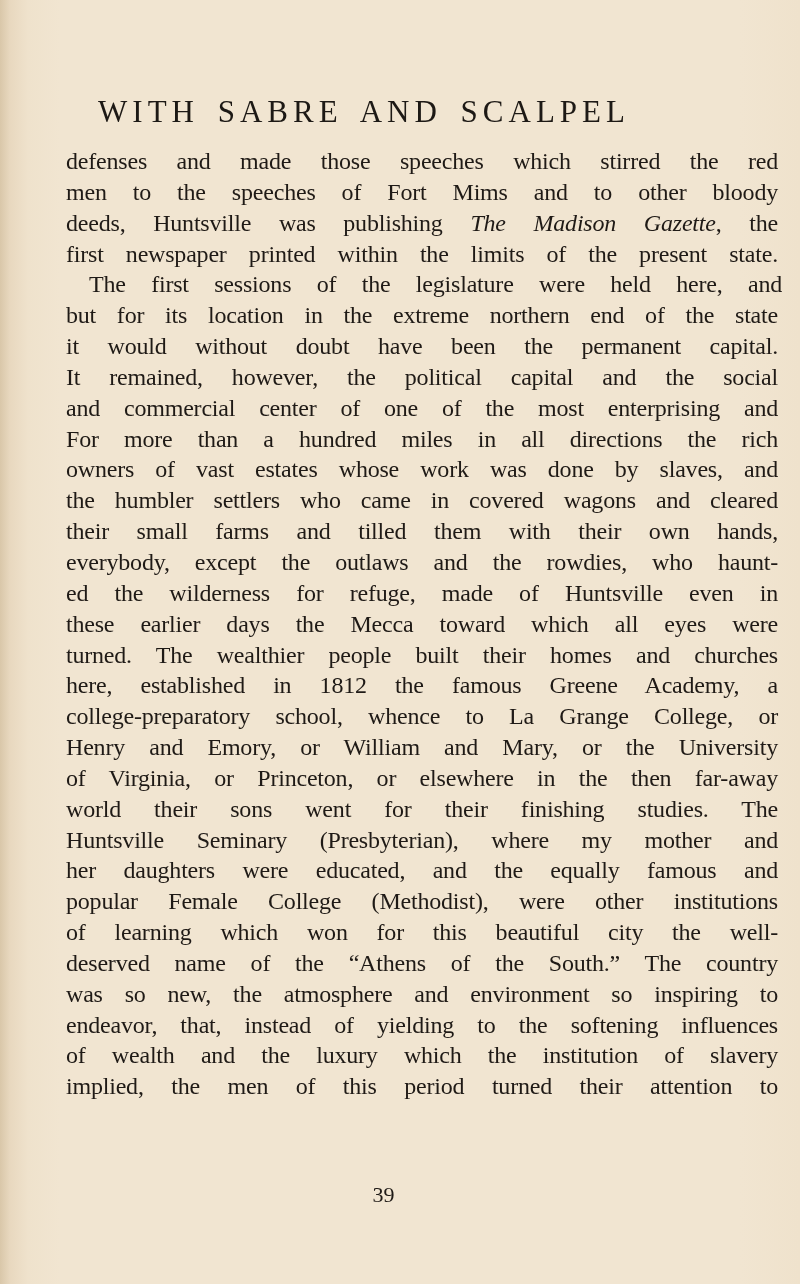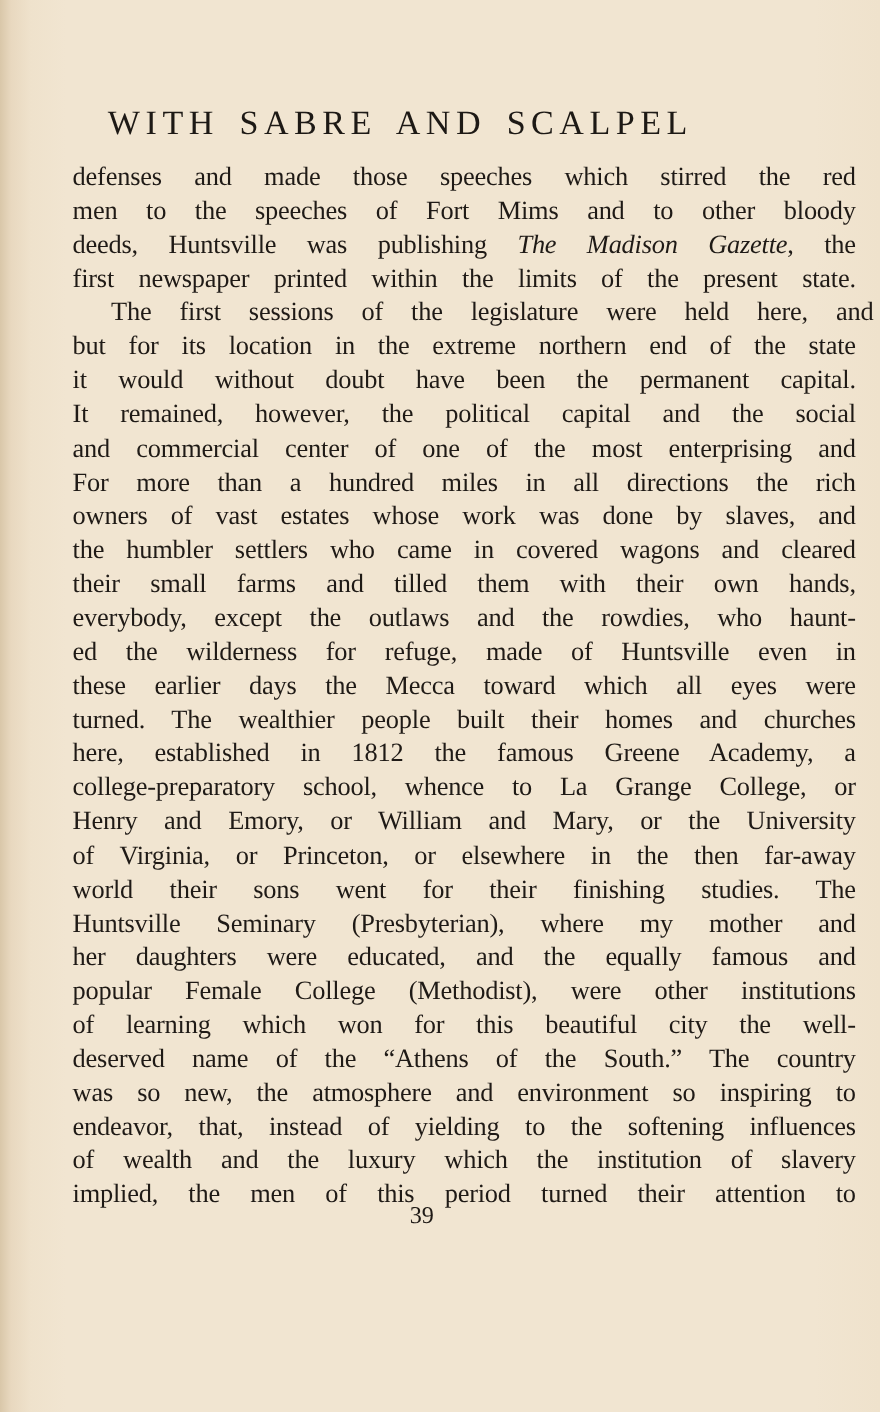--- a/index.html
+++ b/index.html
@@ -53,39 +53,39 @@
     overflow: visible;
     letter-spacing: -0.2px;
   }
   .row.first-indent {
     text-indent: 19px;
   }
   .folio {
     position: absolute;
     left: 0;
     width: 767px;
-    top: 1092px;
+    top: 1182px;
     text-align: center;
     font-size: 22px;
     color: #1f1a16;
   }
   em { font-style: italic; }
 </style>
 </head>
 <body>
 
 <div class="page">
   <div class="running-head">WITH SABRE AND SCALPEL</div>
 
   <div class="textblock" id="textblock" style="left: 66px; width: 712px;">
       <div class="row" style="display: block; width: 712px; text-align-last: justify;">defenses and made those speeches which stirred the red</div>
       <div class="row" style="display: block; width: 712px; text-align-last: justify;">men to the speeches of Fort Mims and to other bloody</div>
       <div class="row" style="display: block; width: 712px; text-align-last: justify;"><span>deeds, Huntsville was publishing </span><em>The Madison Gazette</em><span>, the</span></div>
       <div class="row" style="display: block; width: 712px; text-align-last: justify;">first newspaper printed within the limits of the present state.</div>
-      <div class="row first-indent" style="display: block; width: 693px; text-align-last: justify; text-indent: 0px; margin-left: 35px;">The first sessions of the legislature were held here, and</div>
+      <div class="row first-indent" style="display: block; width: 693px; text-align-last: justify; text-indent: 0px; margin-left: 23px;">The first sessions of the legislature were held here, and</div>
       <div class="row" style="display: block; width: 712px; text-align-last: justify;">but for its location in the extreme northern end of the state</div>
       <div class="row" style="display: block; width: 712px; text-align-last: justify;">it would without doubt have been the permanent capital.</div>
       <div class="row" style="display: block; width: 712px; text-align-last: justify;">It remained, however, the political capital and the social</div>
       <div class="row" style="display: block; width: 712px; text-align-last: justify;">and commercial center of one of the most enterprising and</div>
       <div class="row" style="display: block; width: 712px; text-align-last: justify;">For more than a hundred miles in all directions the rich</div>
       <div class="row" style="display: block; width: 712px; text-align-last: justify;">owners of vast estates whose work was done by slaves, and</div>
       <div class="row" style="display: block; width: 712px; text-align-last: justify;">the humbler settlers who came in covered wagons and cleared</div>
       <div class="row" style="display: block; width: 712px; text-align-last: justify;">their small farms and tilled them with their own hands,</div>
       <div class="row" style="display: block; width: 712px; text-align-last: justify;">everybody, except the outlaws and the rowdies, who haunt-</div>
       <div class="row" style="display: block; width: 712px; text-align-last: justify;">ed the wilderness for refuge, made of Huntsville even in</div>

